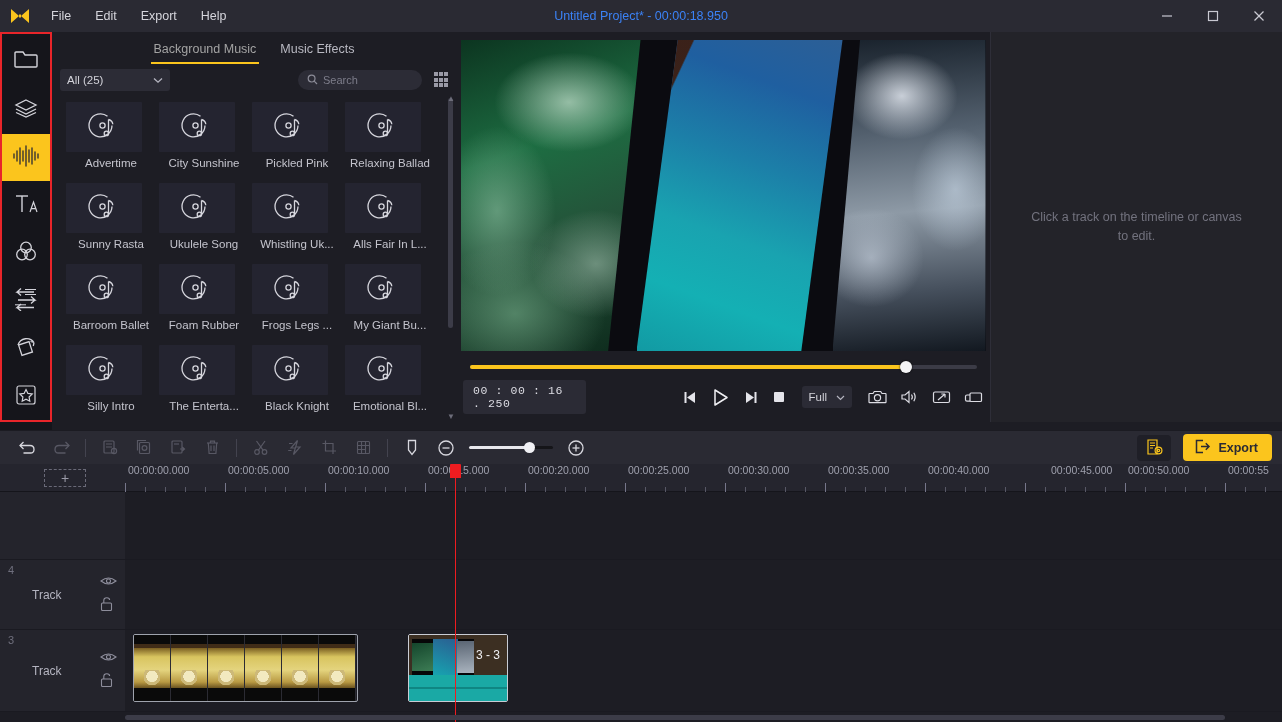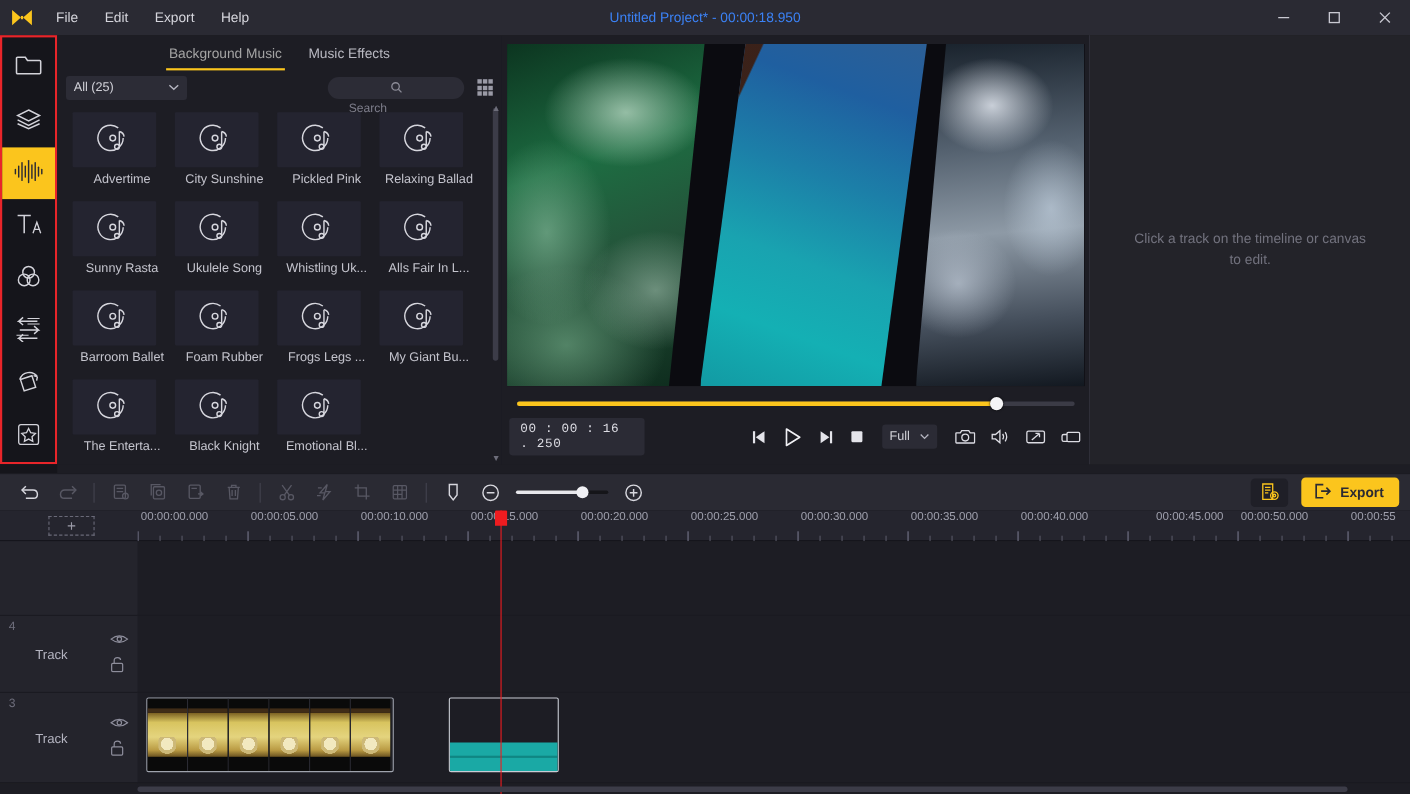--- a/index.html
+++ b/index.html
@@ -55,21 +55,21 @@
   .lib-filter{
     height:32px; display:flex; align-items:center; gap:8px; padding:0 6px 0 8px;
   }
   .select{
     width:110px; height:22px; background:#2c2c36; border-radius:3px;
     display:flex; align-items:center; padding:0 7px; font-size:11.5px; color:#d2d2d9;
     justify-content:space-between; cursor:pointer;
   }
   .search{
     margin-left:auto; width:124px; height:20px; background:#2c2c36; border-radius:10px;
-    display:flex; align-items:center; gap:5px; padding:4px 9px; color:#7d7d8a; font-size:11px;flex-direction:column;
+    display:flex; align-items:center; gap:5px; padding:4px 9px; color:#7d7d8a; font-size:11px;
   }
   .search input{
     background:transparent; border:0; outline:none; color:#cfcfd6; font-size:11px;
     width:86px; font-family:"Liberation Sans", sans-serif;
   }
   .search input::placeholder{ color:#7d7d8a; }
   .grid-toggle{ width:16px; height:16px; display:flex; flex-wrap:wrap; gap:1px; cursor:pointer; margin-left:4px;}
   .grid-toggle i{ width:4px; height:4px; background:#9a9aa6; display:block; }
 
   .lib-scroll{ position:relative; flex:1; overflow:hidden; }
@@ -535,20 +535,32 @@
             <div class="music-thumb">
               <svg width="36" height="32" viewBox="0 0 36 32" fill="none" stroke="#d6d6dd" stroke-width="1.3">
                 <path d="M21.5 5.2 A11.5 11.5 0 1 0 26 14.5"></path>
                 <circle cx="16.5" cy="14.5" r="2.6"></circle>
                 <path d="M22.5 8.5 L22.5 22 " stroke-width="1.3"></path>
                 <path d="M22.5 8.5 Q26.5 9.6 26.8 13.2"></path>
                 <circle cx="20.4" cy="22.4" r="2.2"></circle>
               </svg>
             </div>
             <div class="music-name">My Giant Bu...</div>
+          </div>
+          <div class="music-cell">
+            <div class="music-thumb">
+              <svg width="36" height="32" viewBox="0 0 36 32" fill="none" stroke="#d6d6dd" stroke-width="1.3">
+                <path d="M21.5 5.2 A11.5 11.5 0 1 0 26 14.5"></path>
+                <circle cx="16.5" cy="14.5" r="2.6"></circle>
+                <path d="M22.5 8.5 L22.5 22 " stroke-width="1.3"></path>
+                <path d="M22.5 8.5 Q26.5 9.6 26.8 13.2"></path>
+                <circle cx="20.4" cy="22.4" r="2.2"></circle>
+              </svg>
+            </div>
+            <div class="music-name">Silly Intro</div>
           </div>
           <div class="music-cell">
             <div class="music-thumb">
               <svg width="36" height="32" viewBox="0 0 36 32" fill="none" stroke="#d6d6dd" stroke-width="1.3">
                 <path d="M21.5 5.2 A11.5 11.5 0 1 0 26 14.5"></path>
                 <circle cx="16.5" cy="14.5" r="2.6"></circle>
                 <path d="M22.5 8.5 L22.5 22 " stroke-width="1.3"></path>
                 <path d="M22.5 8.5 Q26.5 9.6 26.8 13.2"></path>
                 <circle cx="20.4" cy="22.4" r="2.2"></circle>
               </svg>
@@ -931,20 +943,28 @@
               <div class="tree"></div>
             </div>
             <div class="thumb">
               <div class="img"></div>
               <div class="band"></div>
               <div class="tree"></div>
             </div>
           </div>
       </div>
       <div class="clip clip2" id="clip-selected" style="left:283px;width:100px;height:68px;border-color:#c9ccd4;">
+        <div class="v">
+          <div class="vimg">
+            <div class="g"></div>
+            <div class="b"></div>
+            <div class="w"></div>
+          </div>
+          <div class="label">3 - 3</div>
+        </div>
         <div class="a">
             <div class="wv"></div>
           </div>
       </div>
     </div>
 
     <div class="playhead" id="playhead" style="left: 455px; height: 258px;">
         <div class="head"></div>
       </div>
     <div class="hscroll" id="hscroll" style="width: 1100px;"></div>

